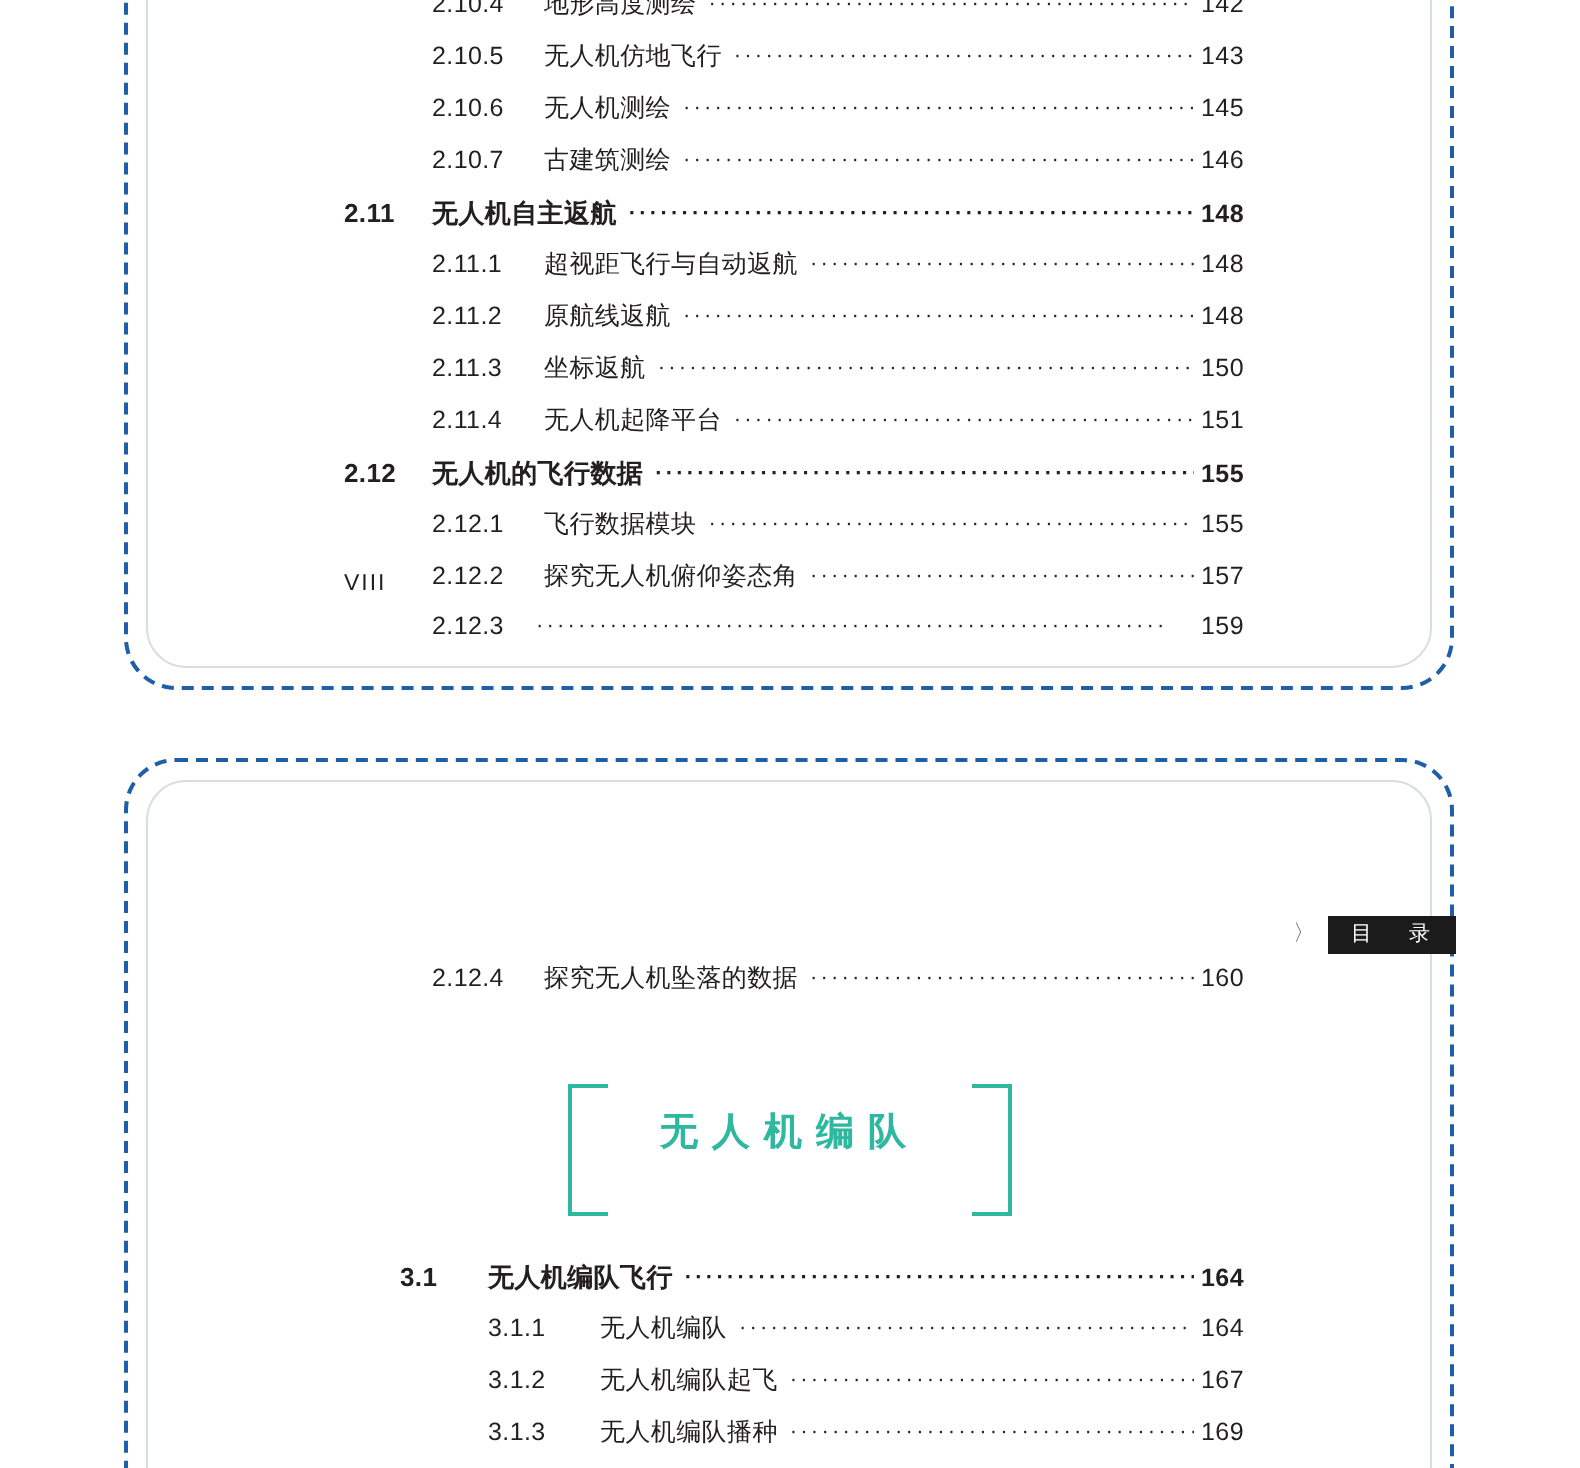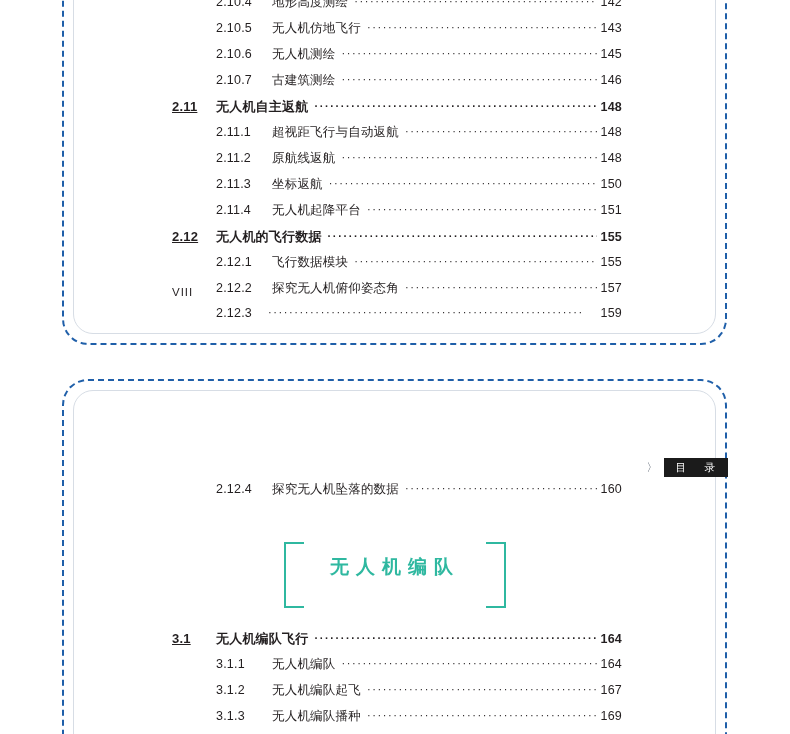--- a/index.html
+++ b/index.html
@@ -90,21 +90,21 @@
     text-align: right;
     white-space: nowrap;
     font-size: 12.5px;
   }
 
   
   .lvl2 {
     font-weight: bold;
     font-size: 13px;
   }
-  .lvl2 .num { width: 34px; text-decoration: underline; }
+  .lvl2 .num { width: 34px; }
   .lvl2 .page { font-weight: bold; }
 
   .lvl3 .num { width: 46px; }
 
   .indent-l2 { padding-left: 172px; }
   .indent-l3 { padding-left: 216px; }
 
   
   .folio {
     position: absolute;
@@ -301,21 +301,21 @@
         <span class="page">160</span>
       </div>
     </div>
 
   <div class="chapter-block" style="top:540px;">
     <div class="chapter-box">
       <div class="chapter-name">无人机编队</div>
     </div>
   </div>
 
-  <div class="toc" id="toc-two-bottom" style="top: 630px; padding-right: 168px;">
+  <div class="toc" id="toc-two-bottom" style="top: 630px; padding-right: 168px; padding-left: 28px;">
       <div class="row lvl2 indent-l2">
         <span class="num">3.1</span>
         <span class="title">无人机编队飞行</span>
         <span class="dots">····························································</span>
         <span class="page">164</span>
       </div>
       <div class="row lvl3 indent-l3">
         <span class="num">3.1.1</span>
         <span class="title">无人机编队</span>
         <span class="dots">····························································</span>

